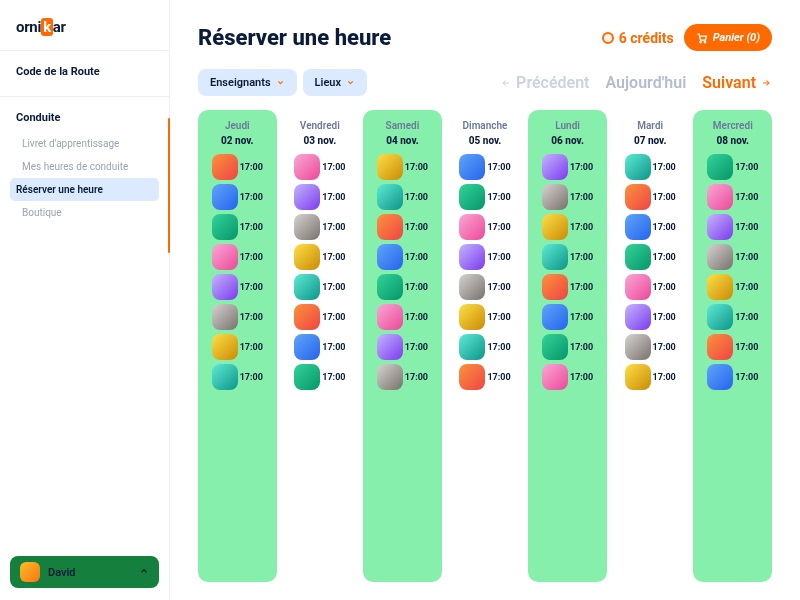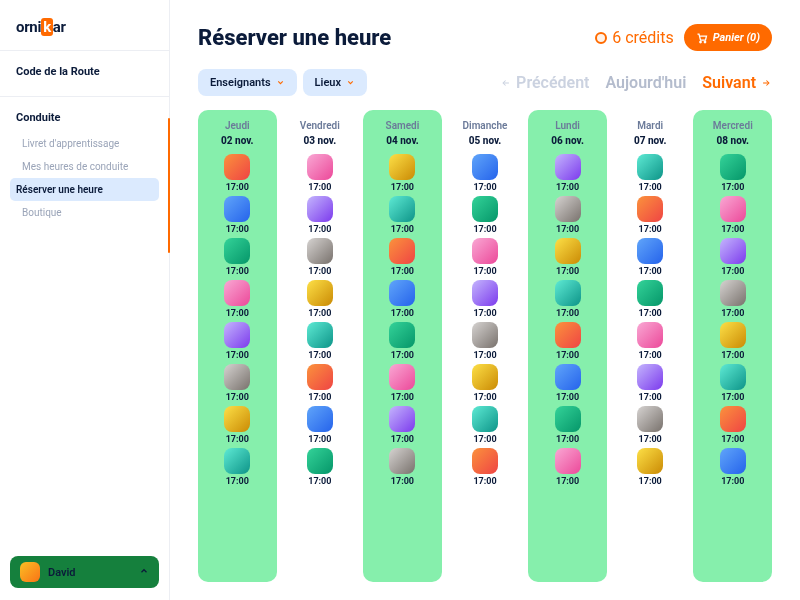--- a/index.html
+++ b/index.html
@@ -15,40 +15,40 @@
   .side-bottom { margin-top: auto; padding: 10px 10px 0; }
   .user-pill { background:#15803d; border-radius: 8px; padding:6px 10px; display:flex; align-items:center; gap:8px; font-size:11px; font-weight:600; color:#0b1b3a; }
   .user-pill .avatar { width:20px; height:20px; border-radius:6px; background:linear-gradient(135deg,#fbbf24,#f97316); }
   .user-pill .chev { margin-left:auto; }
   .chev svg { width:10px; height:10px; }
 
   .main { flex:1; padding: 24px 28px 18px; background:#fff; overflow:hidden; display:flex; flex-direction:column; }
   .header-row { display:flex; align-items:center; justify-content:space-between; margin-bottom:18px; }
   .title { font-size: 22px; font-weight:800; color:#0b1b3a; }
   .header-right { display:flex; align-items:center; gap:10px; }
-  .credits { display:flex; align-items:center; gap:5px; color:#ff6a00; font-size:16px; font-weight:400; }
+  .credits { display:flex; align-items:center; gap:5px; color:#ff6a00; font-size:14px; font-weight:700; }
   .credits .coin { width:12px; height:12px; border-radius:50%; border:2px solid #ff6a00; background:#fff2e8; }
   .cart-btn { background:#ff6a00; color:#fff; border:none; border-radius:16px; padding:7px 12px; font-size:11px; font-weight:700; display:flex; align-items:center; gap:5px; cursor:pointer;font-style:italic; }
   .cart-btn svg { width:12px; height:12px; }
 
   .controls-row { display:flex; align-items:center; margin-bottom:14px; gap:6px; }
   .filter-pill { background:#dbeafe; border:none; border-radius:8px; padding:7px 12px; font-size:11px; font-weight:600; color:#0b1b3a; display:flex; align-items:center; gap:5px; cursor:pointer; }
   .filter-pill svg { width:9px; height:9px; stroke:#ff6a00; }
   .pager { margin-left:auto; display:flex; align-items:center; gap:16px; font-size:16px; }
   .page-btn { display:flex; align-items:center; gap:4px; color:#cbd2e0; font-weight:600; }
   .page-btn.active { color:#ff6a00; cursor:pointer; }
   .page-btn.muted { color:#b4bccd; }
   .page-btn svg { width:12px; height:10px; }
 
   .week { display:flex; gap:4px; flex:1; overflow:hidden; }
   .day-col { flex:1; background:#86efac; border-radius:10px; padding:10px 4px 6px; display:flex; flex-direction:column; align-items:center; gap:4px; }
   .day-col.alt { background:transparent; }
   .day-name { font-size:10px; color:#6b7a99; font-weight:600; }
   .day-date { font-size:10px; color:#0b1b3a; font-weight:800; margin-bottom:4px; }
-  .slot { display:flex; flex-direction:column; align-items:center; gap:2px; cursor:pointer; }
+  .slot { display:flex; flex-direction:row; align-items:center; gap:2px; cursor:pointer; }
   .slot .a { width:26px; height:26px; border-radius:8px; }
   .slot .t { font-size:9px; font-weight:700; color:#0b1b3a; }
   
   .v0{background:linear-gradient(135deg,#fb923c,#ef4444)}
   .v1{background:linear-gradient(135deg,#60a5fa,#2563eb)}
   .v2{background:linear-gradient(135deg,#34d399,#059669)}
   .v3{background:linear-gradient(135deg,#f9a8d4,#ec4899)}
   .v4{background:linear-gradient(135deg,#c4b5fd,#7c3aed)}
   .v5{background:linear-gradient(135deg,#d6d3d1,#78716c)}
   .v6{background:linear-gradient(135deg,#fde047,#ca8a04)}

